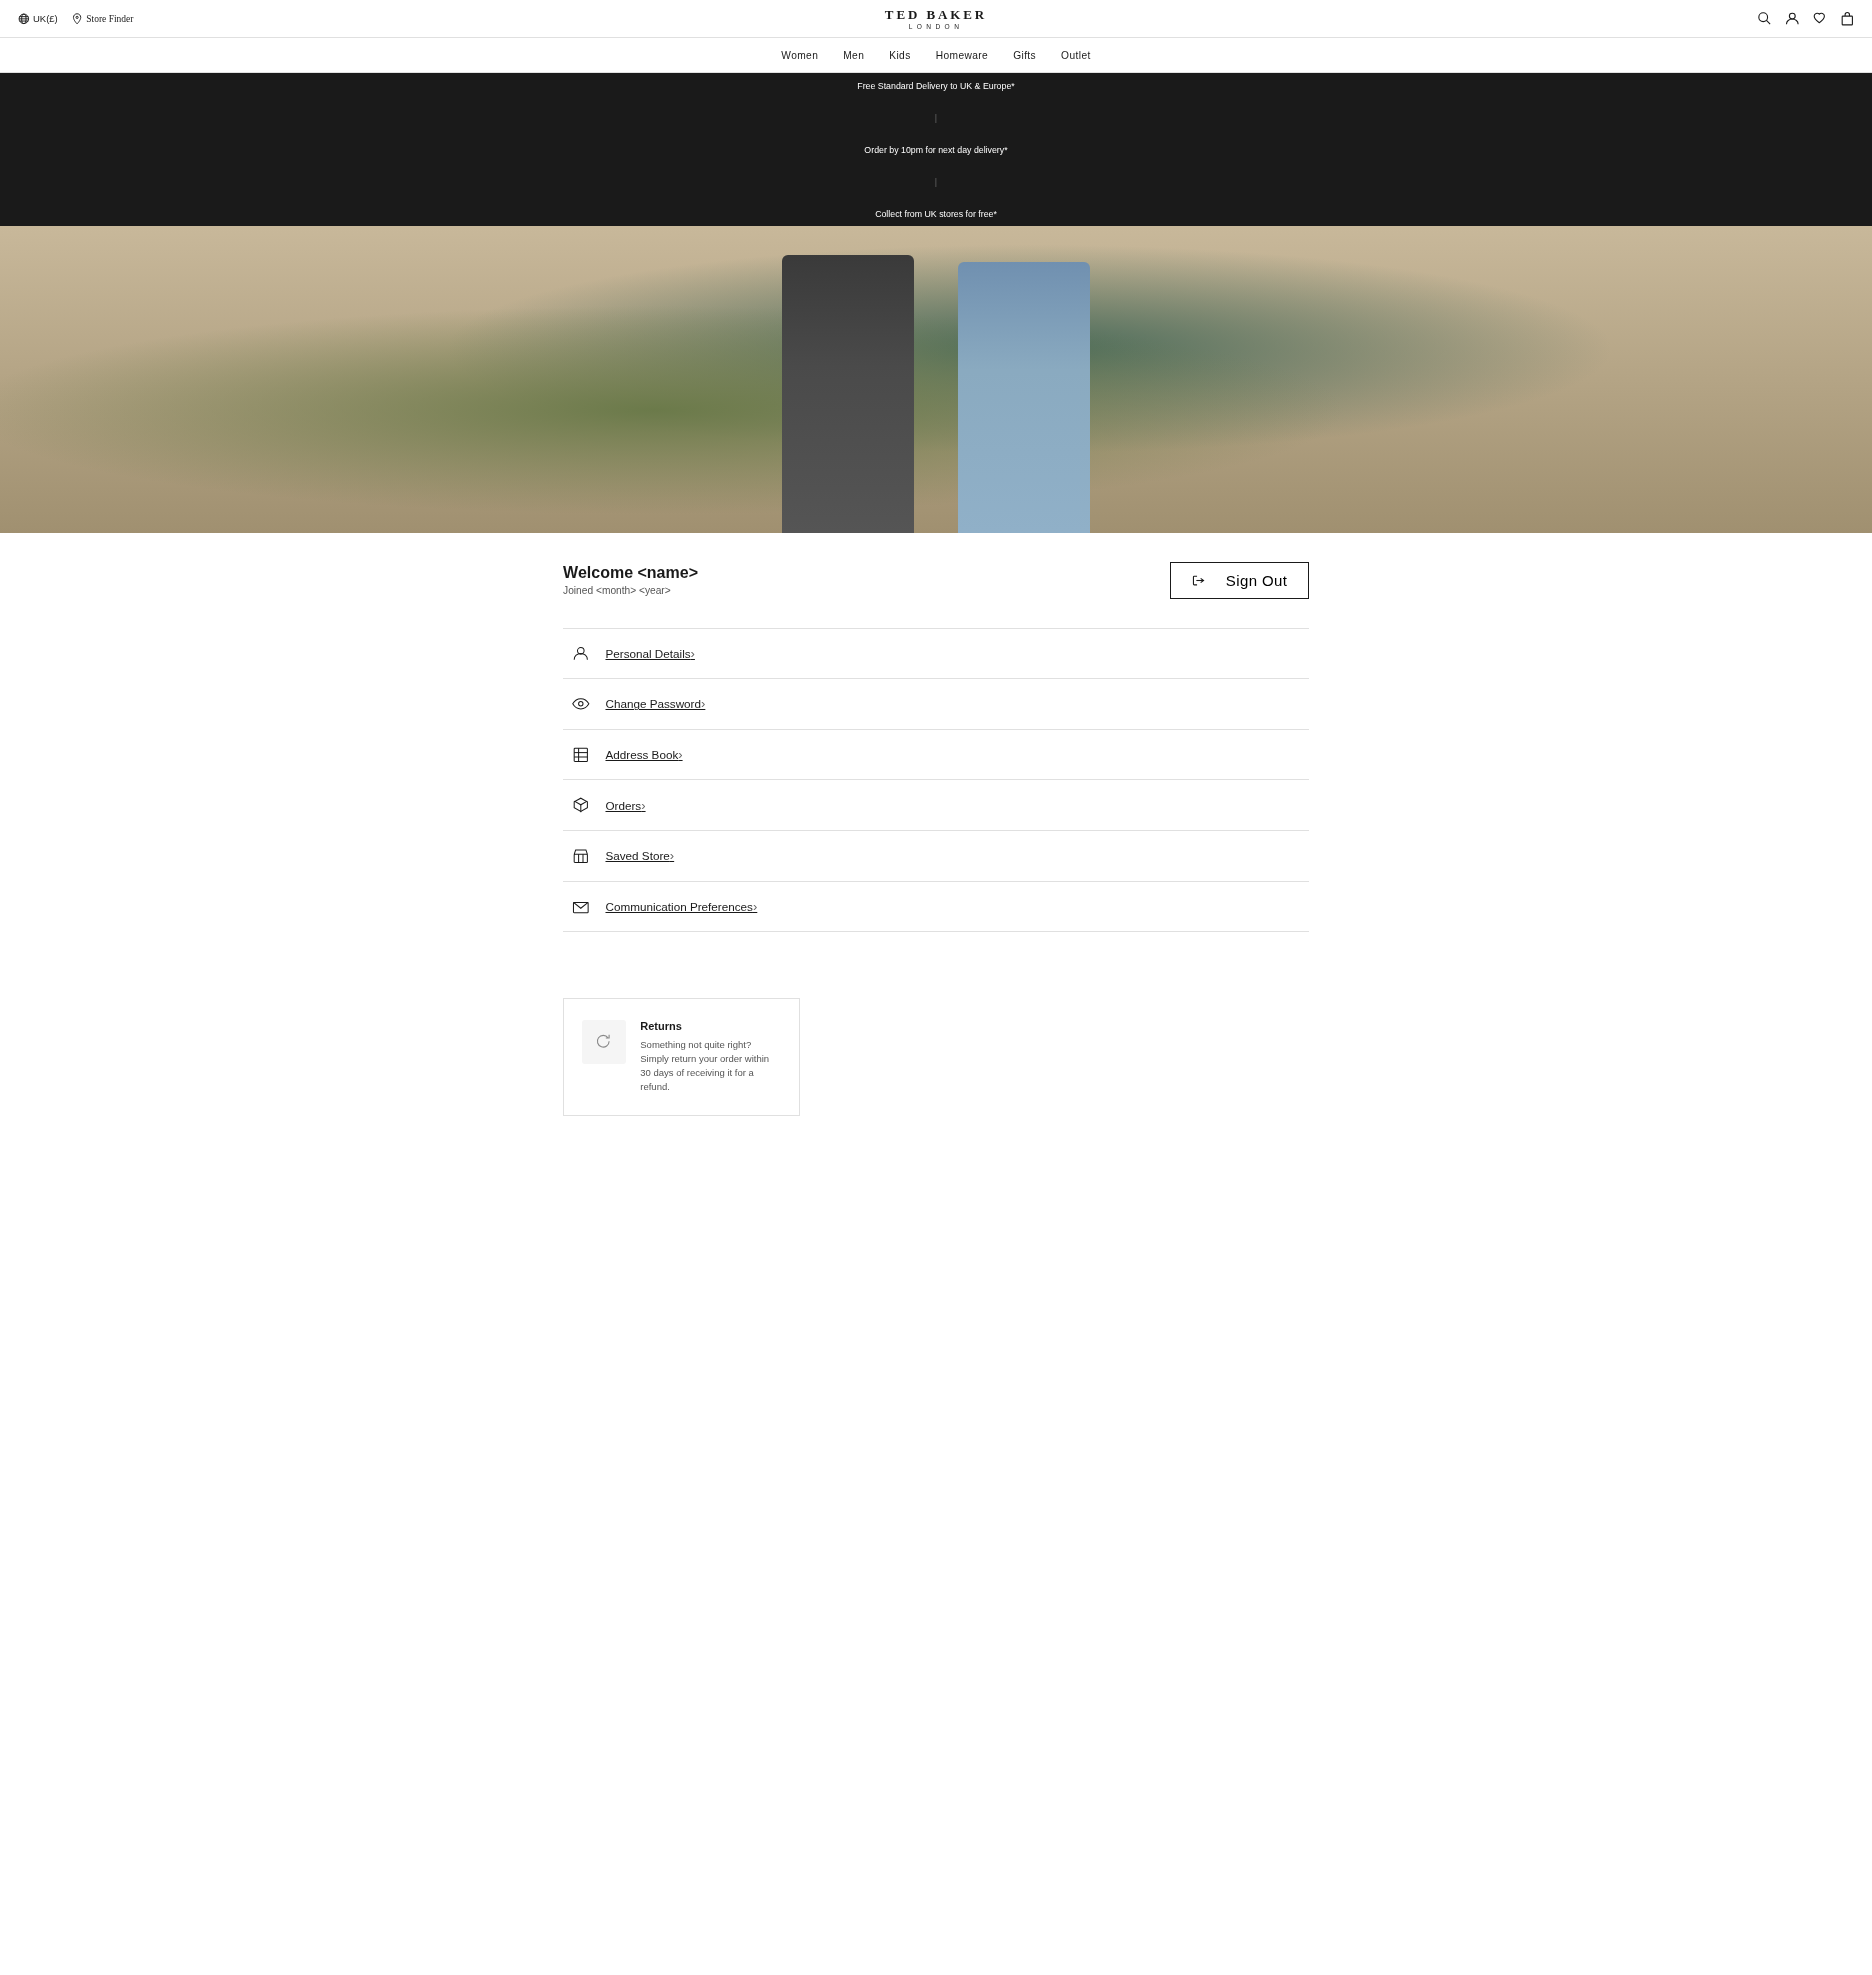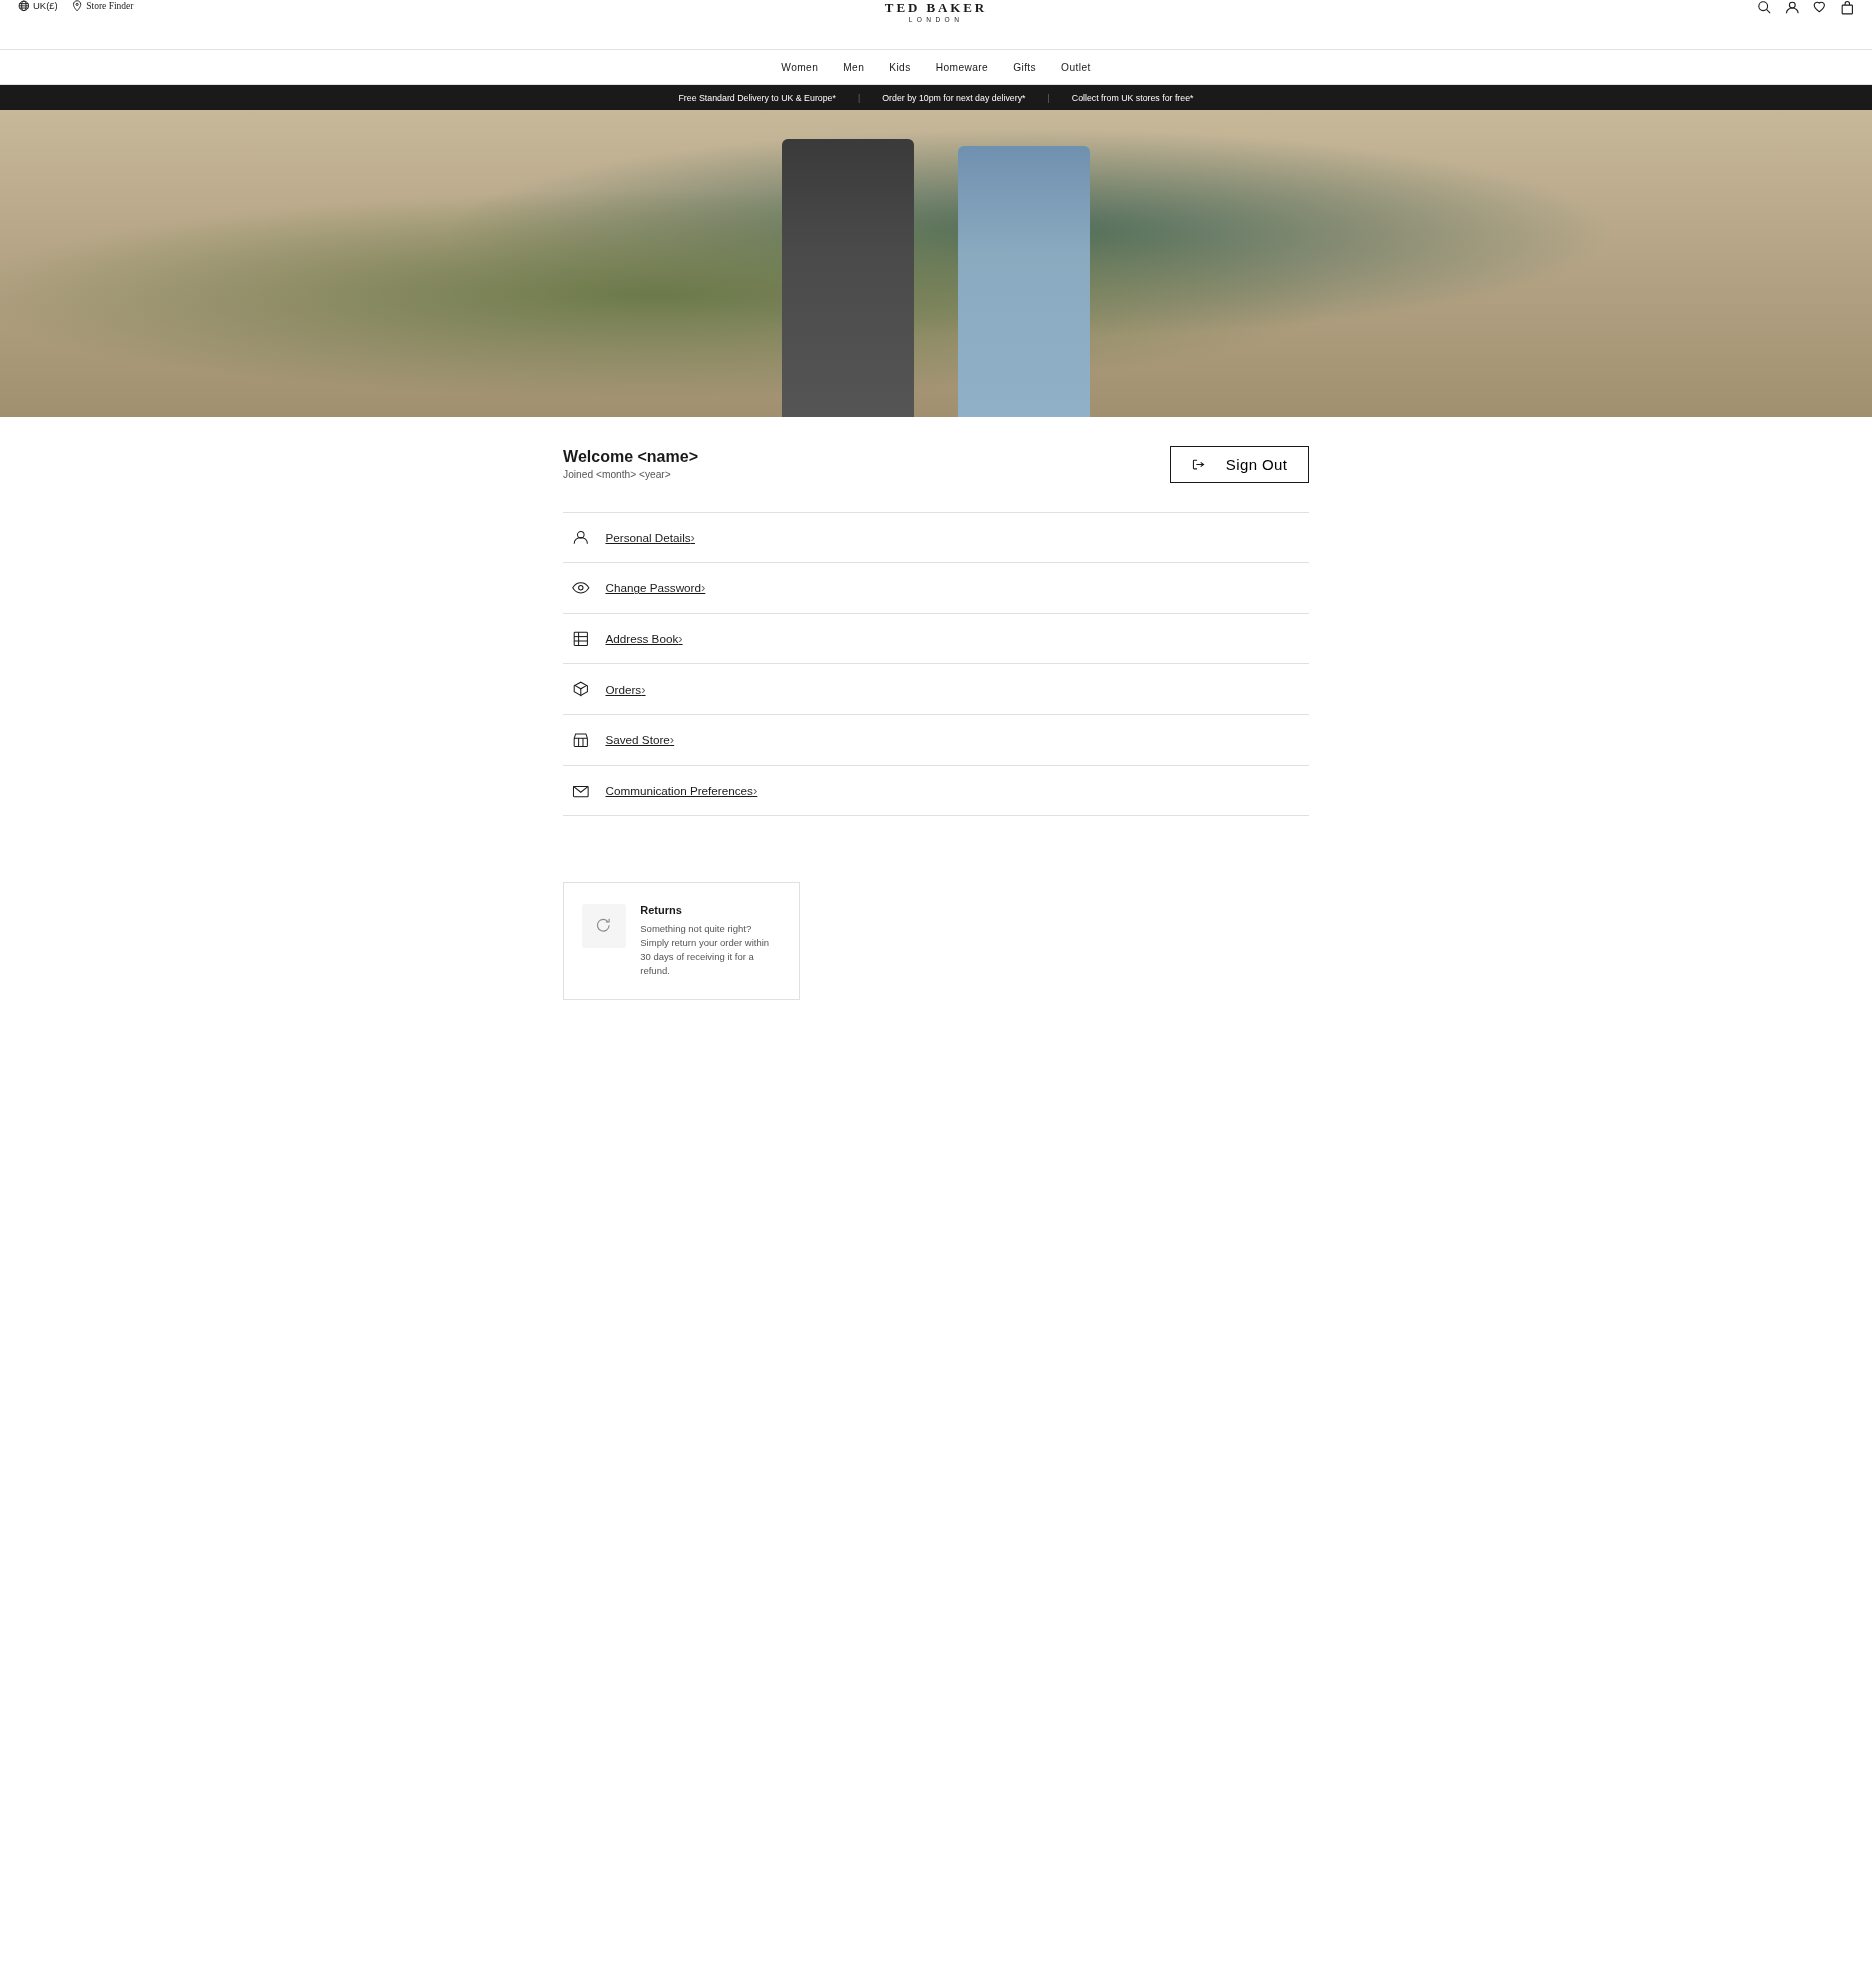--- a/index.html
+++ b/index.html
@@ -1,24 +1,24 @@
 <!DOCTYPE html>
 <html style="font-size:11.7px"><head>
   <meta charset="utf-8">
   <style>
     * { margin: 0; padding: 0; box-sizing: border-box; }
     body { font-family: 'Arial', sans-serif; background: #fff; color: #1a1a1a; }
 
     
     .top-bar {
       display: flex;
-      align-items: flex-start;
+      align-items: center;
       justify-content: space-between;
       padding: 0 17.6px;
-      height: 50px;
+      height: 38px;
       border-bottom: 0.7px solid #e0e0e0;
     }
     .top-bar-left { display: flex; align-items: center; gap: 14.6px; font-size: 9.5px; }
     .top-bar-left .locale { display: flex; align-items: center; gap: 3.7px; cursor: pointer; }
     .top-bar-left .store-finder { display: flex; align-items: center; gap: 3.7px; cursor: pointer; font-family: Liberation Serif, serif; }
     .top-bar-center { position: absolute; left: 50%; transform: translateX(-50%); text-align: center; }
     .logo-main { font-size: 13px; font-weight: bold; letter-spacing: 2.9px; font-family: serif; }
     .logo-sub { font-size: 6.6px; letter-spacing: 4.4px; }
     .top-bar-right { display: flex; align-items: center; gap: 13px; }
     .top-bar-right svg { cursor: pointer; }
@@ -36,20 +36,21 @@
     
     .promo-bar {
       background: #1a1a1a;
       color: #fff;
       display: flex;
       justify-content: center;
       align-items: center;
       gap: 22px;
       padding: 7.3px 14.6px;
       font-size: 8.8px;
+      flex-direction: column;
     }
     .promo-bar span { display: flex; align-items: center; gap: 5.9px; }
     .promo-divider { color: #666; }
 
     
     .hero {
       width: 100%;
       height: 307px;
       background: linear-gradient(135deg, #c8b89a 0%, #a09070 30%, #8a7a6a 60%, #b8c8d0 100%);
       position: relative;

